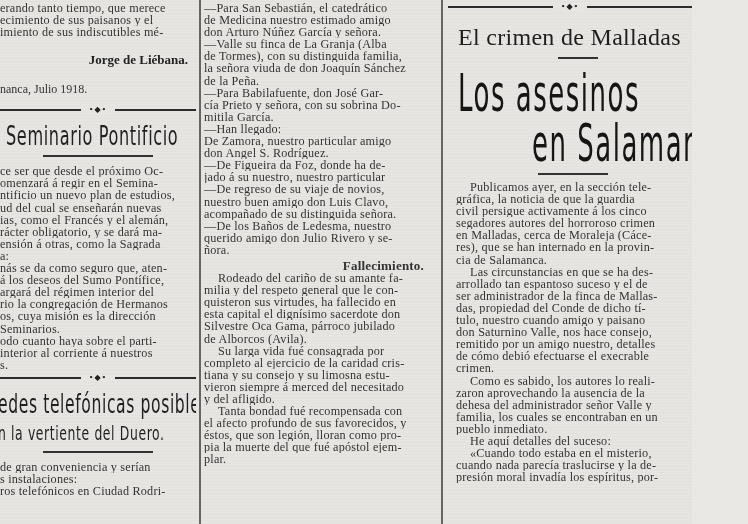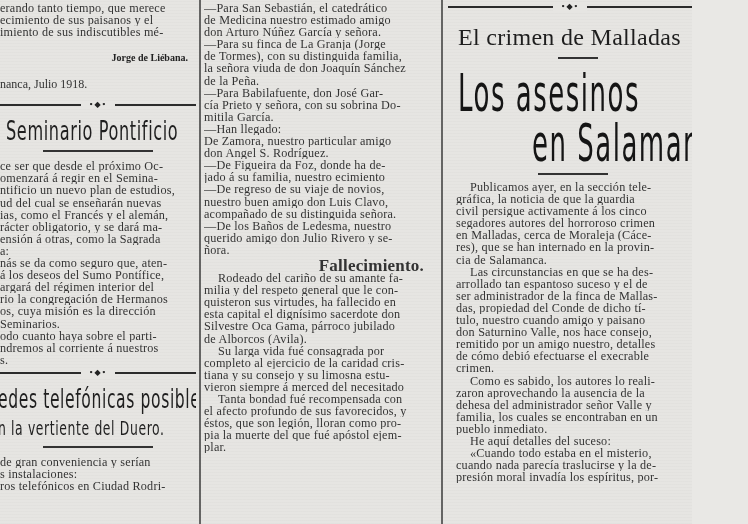--- a/index.html
+++ b/index.html
@@ -27,42 +27,42 @@
   .rule-v.b { left: 441px; width: 2px; }
 
   .txt {
     font-family: "Liberation Serif", "DejaVu Serif", serif;
     font-size: 12.2px; line-height: 12.1px;
     text-align: justify; margin: 0; color: #333;
     letter-spacing: 0.2px;
   }
   .ln { display: block; white-space: nowrap; overflow: hidden; }
 
-  .sig { font-family: "Liberation Serif", serif; font-weight: bold; font-size: 10px; text-align: right; padding-right: 8px; margin-top: 14px; color:#222;padding-left:48px; }
+  .sig { font-family: "Liberation Serif", serif; font-weight: bold; font-size: 13px; text-align: right; padding-right: 8px; margin-top: 14px; color:#222;padding-left:48px; }
   .dateline { font-size: 12px; margin-top: 14px; color:#333; font-family: "Liberation Serif", serif; }
 
   .orn-rule { position: relative; height: 6px; margin: 10px 0 8px; }
   .orn-rule .line { position:absolute; top: 2px; left: 0; right: 0; height: 2px; background: #2b2b2b; }
   .orn-rule .mid { position:absolute; top: -1px; left: 50%; transform: translateX(-50%); width: 34px; height: 8px; background:#e6e5e2; text-align:center; font-size: 8px; line-height: 8px; color:#222; letter-spacing: 1px; }
 
   .cond-head {
     font-family: "DejaVu Sans", "Liberation Sans", sans-serif;
     transform-origin: left top;
     color: #1f1f1f; white-space: nowrap;
   }
   .h-seminario { font-size: 26px; font-weight: normal; transform: scaleX(0.62); margin: 6px 0 0 6px; letter-spacing: 1px; }
   .short-rule { width: 110px; height: 2px; background: #333; margin: 4px auto 8px; }
   .h-redes { font-size: 26px; transform: scaleX(0.6); margin: 6px 0 0 -2px; letter-spacing: 1px; }
   .h-redes-sub { font-size: 20px; transform: scaleX(0.62); margin: 2px 0 0 -2px; letter-spacing: 1px; }
 
   .h-crimen { font-family: "Liberation Serif", serif; font-weight: normal; font-size: 24px; margin: 14px 0 0 10px; color:#1e1e1e; letter-spacing: .3px; white-space: nowrap; }
   .h-asesinos { font-family: "DejaVu Sans", sans-serif; font-size: 52px; transform: scaleX(0.5); transform-origin: left top; margin: 8px 0 0 10px; color: #151515; white-space: nowrap; line-height: 52px; letter-spacing: 3px; }
   .h-salamanca { font-family: "DejaVu Sans", sans-serif; font-size: 52px; transform: scaleX(0.5); transform-origin: left top; margin: -2px 0 0 84px; color:#151515; white-space: nowrap; line-height: 52px; letter-spacing: 3px; }
 
-  .fallecimiento { font-weight: bold; text-align: right; padding-right: 6px; font-size: 17px; }
+  .fallecimiento { font-weight: bold; text-align: right; padding-right: 6px; font-size: 13px; }
 </style>
 </head>
 <body>
 
 <div class="page">
 
   <div class="col col-left">
     <div class="txt" style="margin-top:2px;">
       <span class="ln">erando tanto tiempo, que merece</span>
       <span class="ln">ecimiento de sus paisanos y el</span>
@@ -86,21 +86,21 @@
       <span class="ln">rácter obligatorio, y se dará ma-</span>
       <span class="ln">ensión á otras, como la Sagrada</span>
       <span class="ln">a:</span>
       <span class="ln">nás se da como seguro que, aten-</span>
       <span class="ln">á los deseos del Sumo Pontífice,</span>
       <span class="ln">argará del régimen interior del</span>
       <span class="ln">rio la congregación de Hermanos</span>
       <span class="ln">os, cuya misión es la dirección</span>
       <span class="ln">Seminarios.</span>
       <span class="ln">odo cuanto haya sobre el parti-</span>
-      <span class="ln">ndremos al corriente á nuestros</span>
+      <span class="ln">interior al corriente á nuestros</span>
       <span class="ln">s.</span>
     </div>
     <div class="orn-rule" style="margin-top:4px;">
       <div class="line"></div>
         <div class="mid">•◆•</div>
     </div>
 
     <div class="cond-head h-redes">edes telefónicas posibles</div>
     <div class="cond-head h-redes-sub">n la vertiente del Duero.</div>
     <div class="short-rule" style="margin-top:6px;"></div>
@@ -111,51 +111,52 @@
     </div>
   </div>
 
   <div class="rule-v a"></div>
 
   <div class="col col-mid">
     <div class="txt" style="margin-top:2px;" id="mid-social">
         <span class="ln">—Para San Sebastián, el catedrático</span>
         <span class="ln">de Medicina nuestro estimado amigo</span>
         <span class="ln">don Arturo Núñez García y señora.</span>
-        <span class="ln">—Para su finca de La Granja (Jorge</span>
+        <span class="ln">—Valle su finca de La Granja (Alba</span>
         <span class="ln">de Tormes), con su distinguida familia,</span>
         <span class="ln">la señora viuda de don Joaquín Sánchez</span>
         <span class="ln">de la Peña.</span>
         <span class="ln">—Para Babilafuente, don José Gar-</span>
         <span class="ln">cía Prieto y señora, con su sobrina Do-</span>
         <span class="ln">mitila García.</span>
         <span class="ln">—Han llegado:</span>
         <span class="ln">De Zamora, nuestro particular amigo</span>
         <span class="ln">don Angel S. Rodríguez.</span>
         <span class="ln">—De Figueira da Foz, donde ha de-</span>
-        <span class="ln">jado á su familia, nuestro ecimiento</span>
+        <span class="ln">jado á su nuestro, nuestro particular</span>
         <span class="ln">—De regreso de su viaje de novios,</span>
         <span class="ln">nuestro buen amigo don Luis Clavo,</span>
         <span class="ln">acompañado de su distinguida señora.</span>
         <span class="ln">—De los Baños de Ledesma, nuestro</span>
         <span class="ln">querido amigo don Julio Rivero y se-</span>
         <span class="ln">ñora.</span>
       </div>
     <div class="txt fallecimiento" style="margin-top:4px;">Fallecimiento.</div>
     <div class="txt" id="mid-fall">
         <span class="ln" style="text-indent: 14px;">Rodeado del cariño de su amante fa-</span>
         <span class="ln">milia y del respeto general que le con-</span>
         <span class="ln">quisteron sus virtudes, ha fallecido en</span>
         <span class="ln">esta capital el dignísimo sacerdote don</span>
         <span class="ln">Silvestre Oca Gama, párroco jubilado</span>
         <span class="ln">de Alborcos (Avila).</span>
         <span class="ln" style="text-indent: 14px;">Su larga vida fué consagrada por</span>
         <span class="ln">completo al ejercicio de la caridad cris-</span>
         <span class="ln">tiana y su consejo y su limosna estu-</span>
         <span class="ln">vieron siempre á merced del necesitado</span>
+        <span class="ln">y del afligido.</span>
         <span class="ln" style="text-indent: 14px;">Tanta bondad fué recompensada con</span>
         <span class="ln">el afecto profundo de sus favorecidos, y</span>
         <span class="ln">éstos, que son legión, lloran como pro-</span>
         <span class="ln">pia la muerte del que fué apóstol ejem-</span>
         <span class="ln">plar.</span>
       </div>
   </div>
 
   <div class="rule-v b"></div>
 

